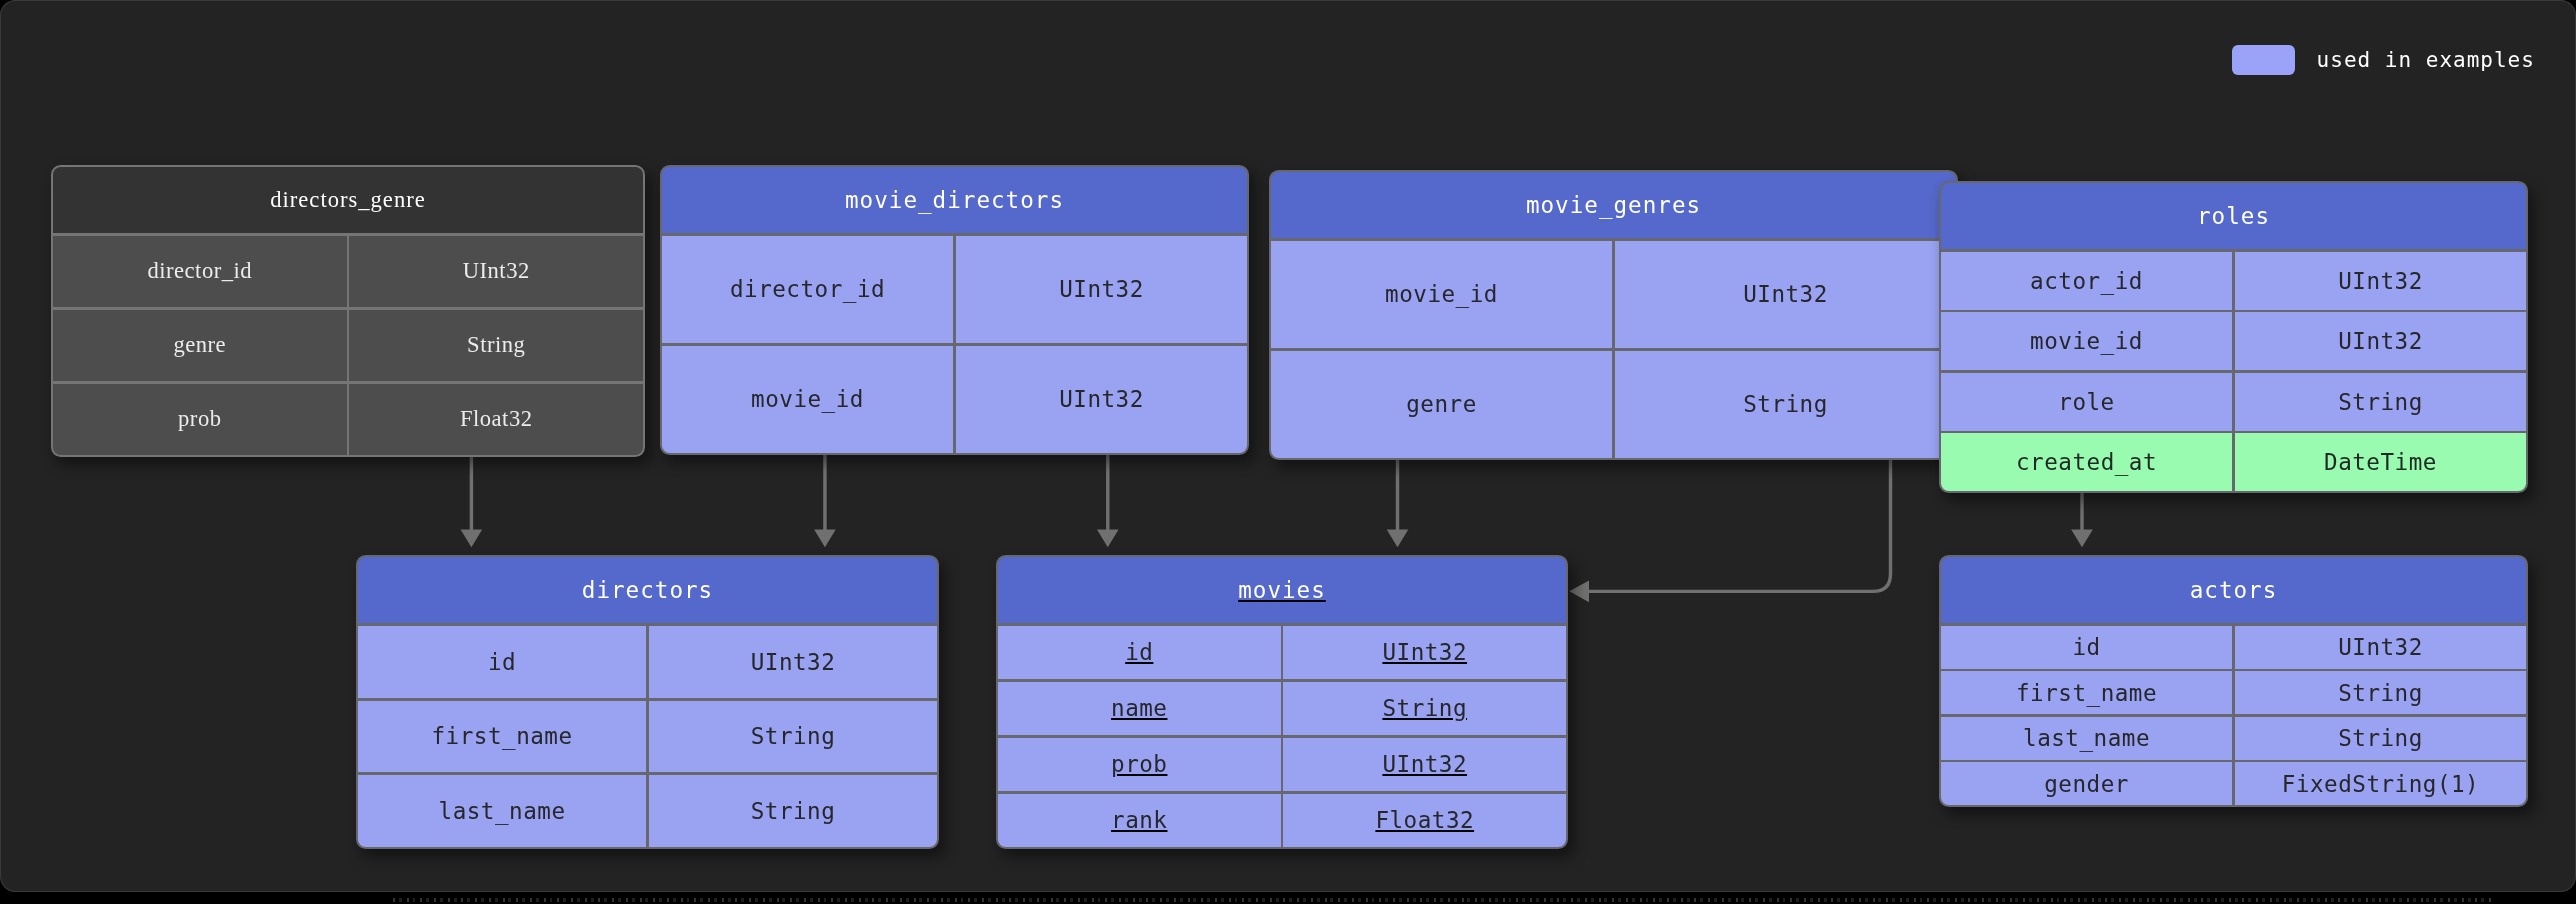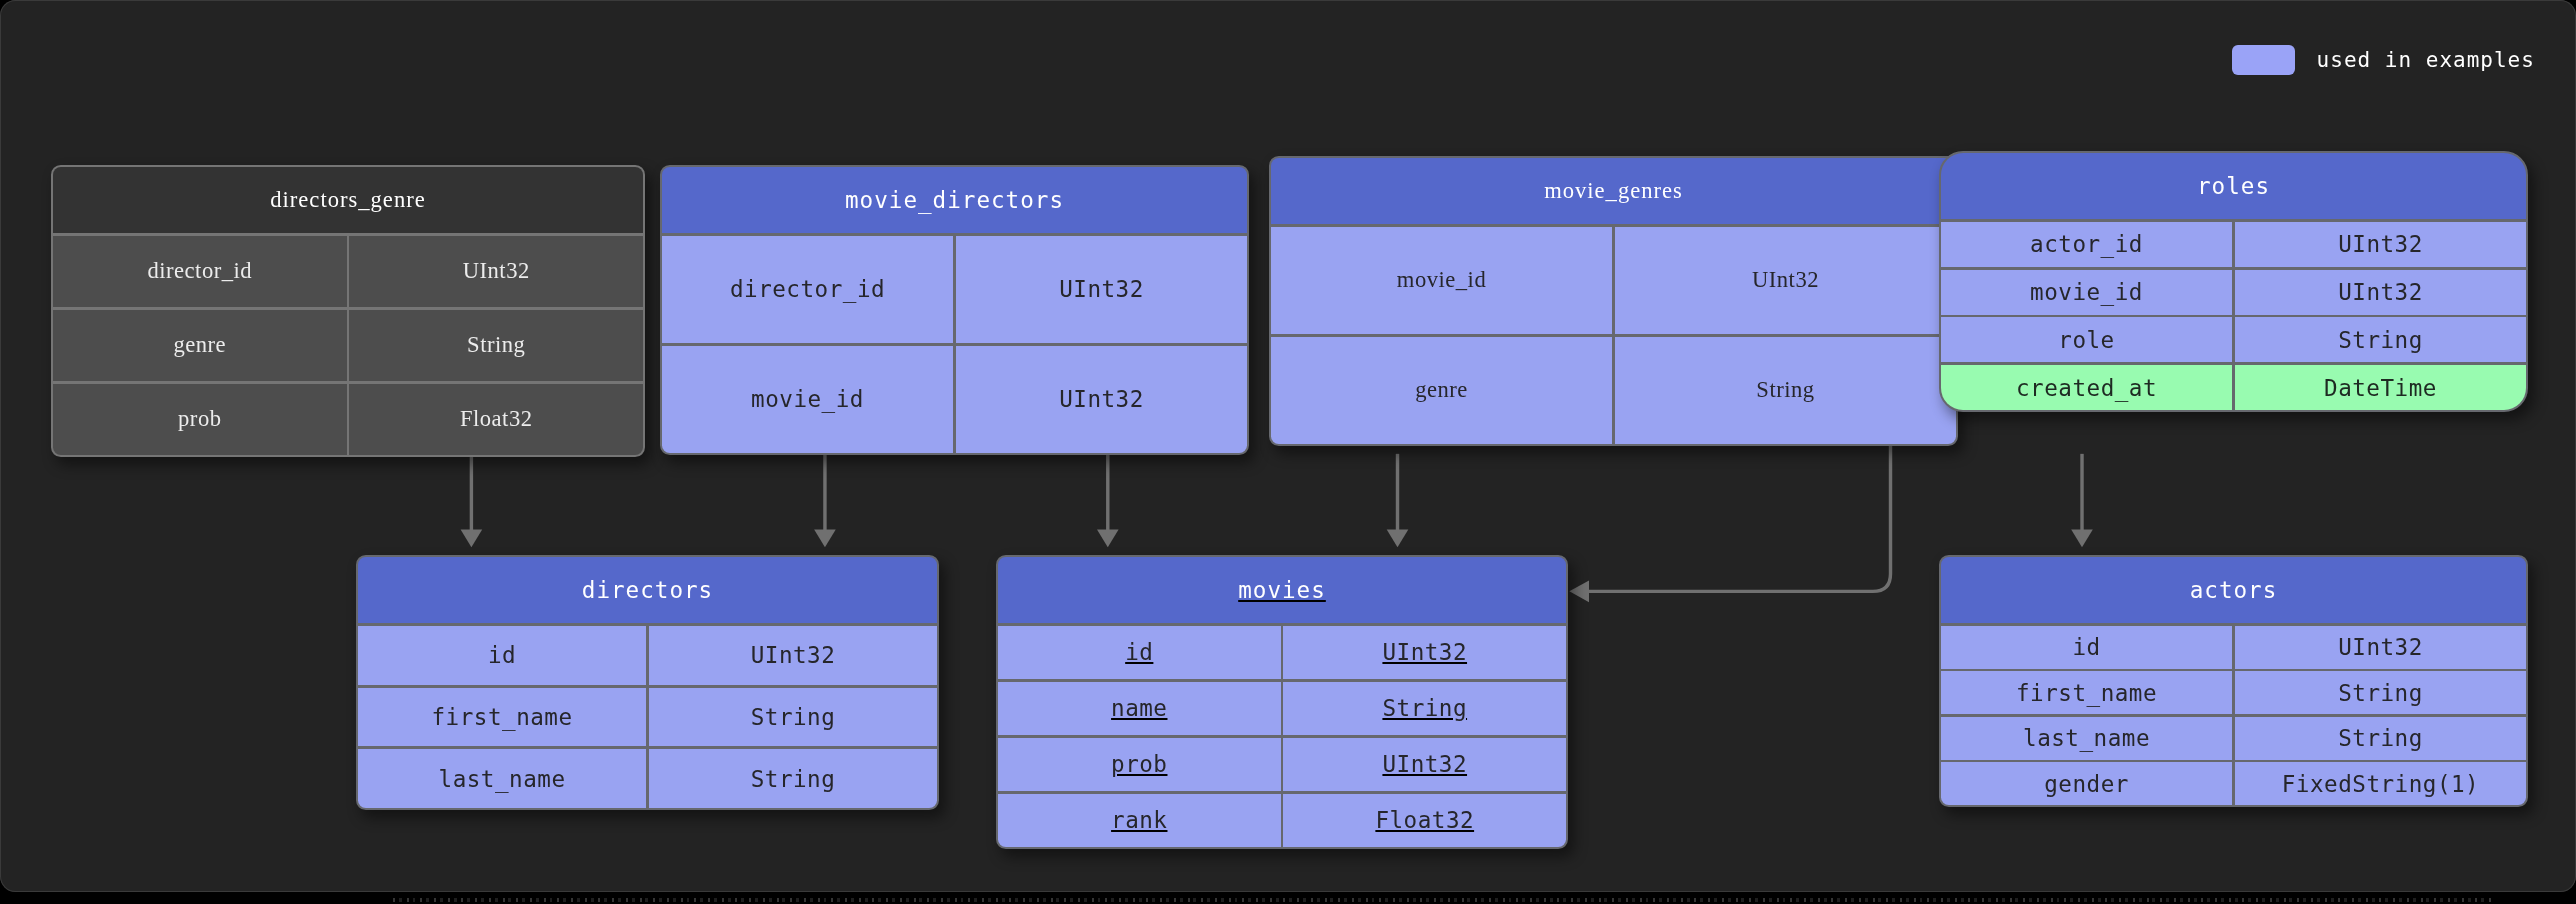--- a/index.html
+++ b/index.html
@@ -115,51 +115,51 @@
           <div class="t-header">movie_directors</div>
           <div class="t-row">
             <div class="t-cell">director_id</div>
             <div class="t-cell">UInt32</div>
           </div>
           <div class="t-row">
             <div class="t-cell">movie_id</div>
             <div class="t-cell">UInt32</div>
           </div>
         </div>
-        <div class="table example" style="left: 1269px; top: 156px; width: 689px; height: 290px; font-family: Liberation Serif, serif;">
+        <div class="table example" style="left: 1269px; top: 170px; width: 689px; height: 290px;">
           <div class="t-header">movie_genres</div>
           <div class="t-row">
             <div class="t-cell">movie_id</div>
             <div class="t-cell">UInt32</div>
           </div>
           <div class="t-row">
             <div class="t-cell">genre</div>
             <div class="t-cell">String</div>
           </div>
         </div>
-        <div class="table example" style="left: 1939px; top: 151px; width: 589px; height: 261px; border-radius: 24px;">
+        <div class="table example" style="left: 1939px; top: 181px; width: 589px; height: 312px;">
           <div class="t-header">roles</div>
           <div class="t-row">
             <div class="t-cell">actor_id</div>
             <div class="t-cell">UInt32</div>
           </div>
           <div class="t-row">
             <div class="t-cell">movie_id</div>
             <div class="t-cell">UInt32</div>
           </div>
           <div class="t-row">
             <div class="t-cell">role</div>
             <div class="t-cell">String</div>
           </div>
           <div class="t-row added">
             <div class="t-cell">created_at</div>
             <div class="t-cell">DateTime</div>
           </div>
         </div>
-        <div class="table example" style="left: 356px; top: 555px; width: 583px; height: 255px;">
+        <div class="table example" style="left: 356px; top: 555px; width: 583px; height: 294px;">
           <div class="t-header">directors</div>
           <div class="t-row">
             <div class="t-cell">id</div>
             <div class="t-cell">UInt32</div>
           </div>
           <div class="t-row">
             <div class="t-cell">first_name</div>
             <div class="t-cell">String</div>
           </div>
           <div class="t-row">

